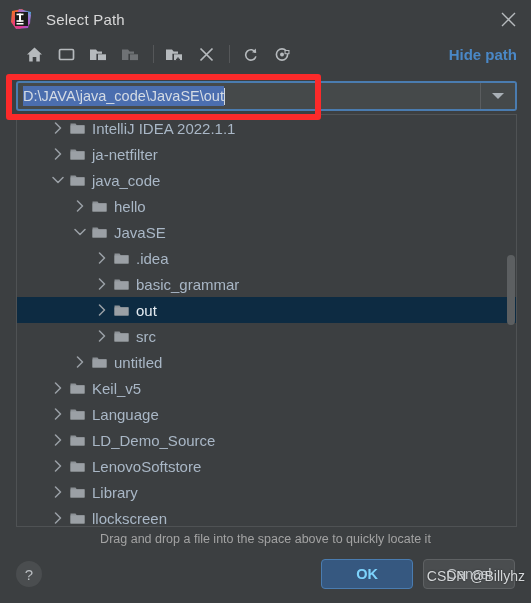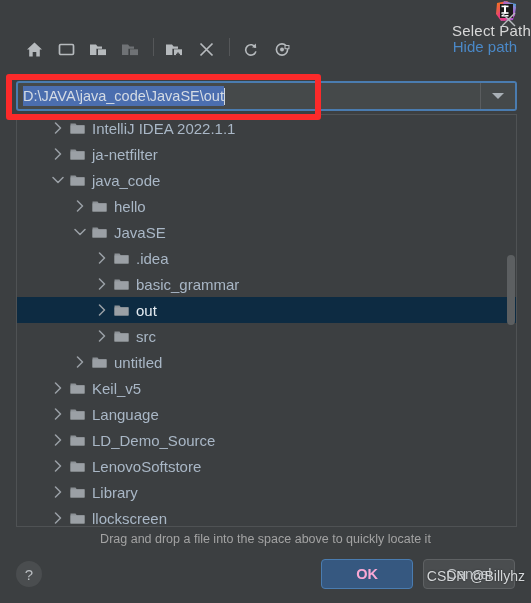--- a/index.html
+++ b/index.html
@@ -15,25 +15,24 @@
     overflow: hidden;
     position: relative;
     -webkit-font-smoothing: antialiased;
   }
 
   
   .titlebar {
     height: 38px;
     background: #3c3f41;
     display: flex;
-    align-items: flex-end;
+    align-items: center;
     padding: 0 0 0 10px;
     box-sizing: border-box;
     position: relative;
-    flex-direction: column;
   }
   .app-icon {
     width: 22px;
     height: 22px;
     position: relative;
     flex: 0 0 auto;
     margin-right: 14px;
   }
   .app-icon svg { display: block; }
   .title-text {
@@ -47,23 +46,25 @@
     width: 46px; height: 38px;
     display: flex; align-items: center; justify-content: center;
     cursor: pointer;
   }
   .close-btn svg { display:block; }
 
   
   .toolbar {
     height: 32px;
     display: flex;
+    align-items: center;
     padding: 0 14px 0 23px;
     box-sizing: border-box;
     position: relative;
+    font-weight: bold;
   }
   .tb-icon {
     width: 22px;
     height: 22px;
     margin-right: 10px;
     display: flex;
     align-items: center;
     justify-content: center;
     cursor: pointer;
     flex: 0 0 auto;
@@ -233,21 +234,21 @@
     border-radius: 4px;
     display: flex;
     align-items: center;
     justify-content: center;
     font-size: 14.5px;
     cursor: pointer;
     box-sizing: border-box;
   }
   .btn-ok {
     background: #365880;
-    color: #f9a8d4;
+    color: #7dd3fc;
     border: 1px solid #4a7cb0;
     font-weight: bold;
   }
   .btn-cancel {
     background: #4a4d4f;
     color: #c9cdd0;
     border: 1px solid #5e6163;
   }
 
   

